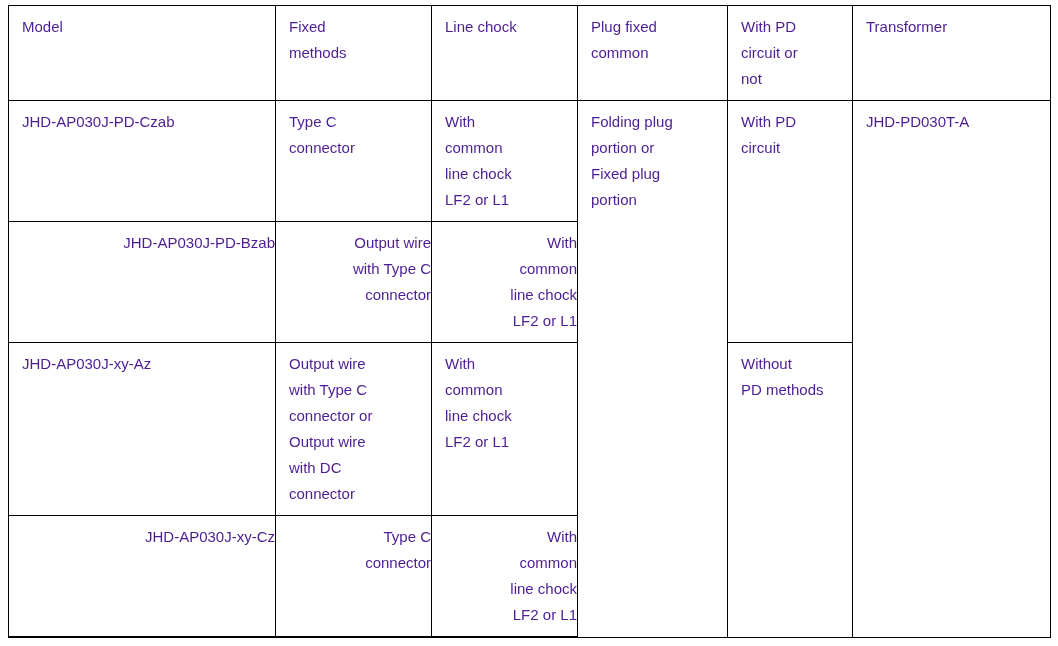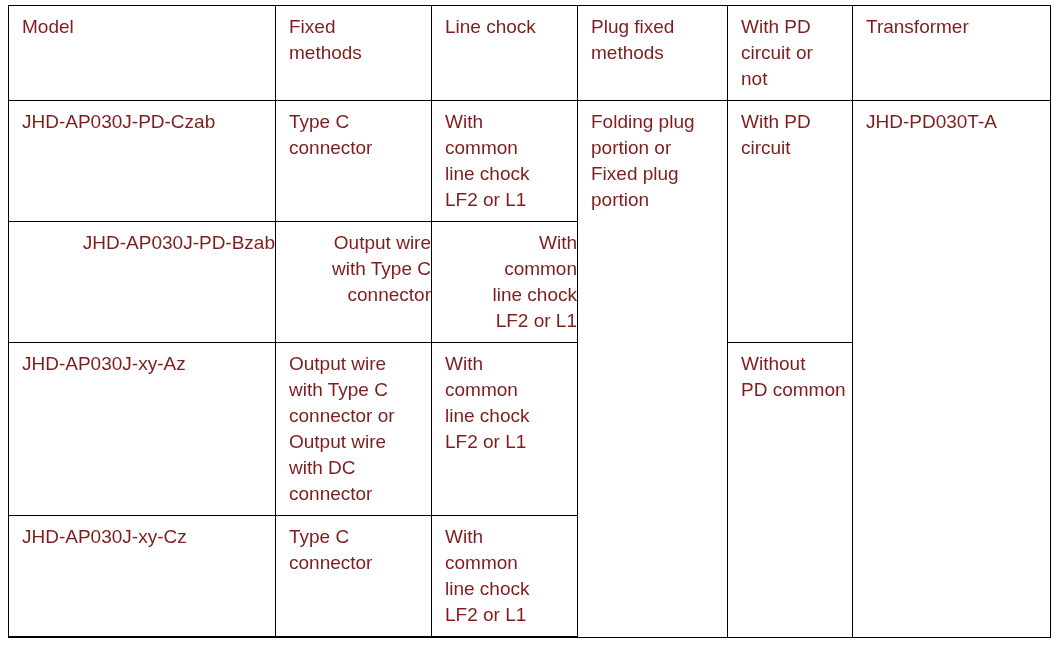--- a/index.html
+++ b/index.html
@@ -28,44 +28,44 @@
     top: 5px;
     width: 1042px;
     border-collapse: collapse;
     table-layout: fixed;
   }
 
   .spec-table td {
     border: 1px solid #000000;
     vertical-align: top;
     padding: 8px 0 8px 13px;
-    font-size: 19px;
+    font-size: 15px;
     line-height: 26px;
     font-family: "Liberation Sans", sans-serif;
-    color: #7f1d1d;
+    color: #4c1d95;
     font-weight: normal;
     word-wrap: break-word;
   }
 
   .spec-table tr.header-row td {
     height: 74px;
   }
 
   
   .col-model      { width: 267px; }
   .col-output     { width: 156px; }
   .col-chock      { width: 146px; }
   .col-plug       { width: 150px; }
   .col-pd         { width: 125px; }
   .col-xfmr       { width: 198px; }
 
   .r1 { height: 109px; }
   .r2 { height: 106px; text-align: right; }
   .r3 { height: 150px; }
-  .r4 { height: 110px; }
+  .r4 { height: 110px; text-align: right; }
 
   .cell-text {
     display: block;
     white-space: pre-line;
   }
 
   
   .spec-table tr.last-row td {
     border-bottom: 2px solid #000000;
   }
@@ -92,21 +92,21 @@
         </td>
         <td>
           <span class="cell-text">Fixed
 methods</span>
         </td>
         <td>
           <span class="cell-text">Line chock</span>
         </td>
         <td>
           <span class="cell-text">Plug fixed
-methods</span>
+common</span>
         </td>
         <td>
           <span class="cell-text">With PD
 circuit or
 not</span>
         </td>
         <td>
           <span class="cell-text">Transformer</span>
         </td>
       </tr>
@@ -170,21 +170,21 @@
 connector</span>
         </td>
         <td>
           <span class="cell-text">With
 common
 line chock
 LF2 or L1</span>
         </td>
         <td rowspan="2">
           <span class="cell-text">Without
-PD common</span>
+PD methods</span>
         </td>
       </tr>
 
       <tr class="r4 last-row">
         <td>
           <span class="cell-text">JHD-AP030J-xy-Cz</span>
         </td>
         <td>
           <span class="cell-text">Type C
 connector</span>

